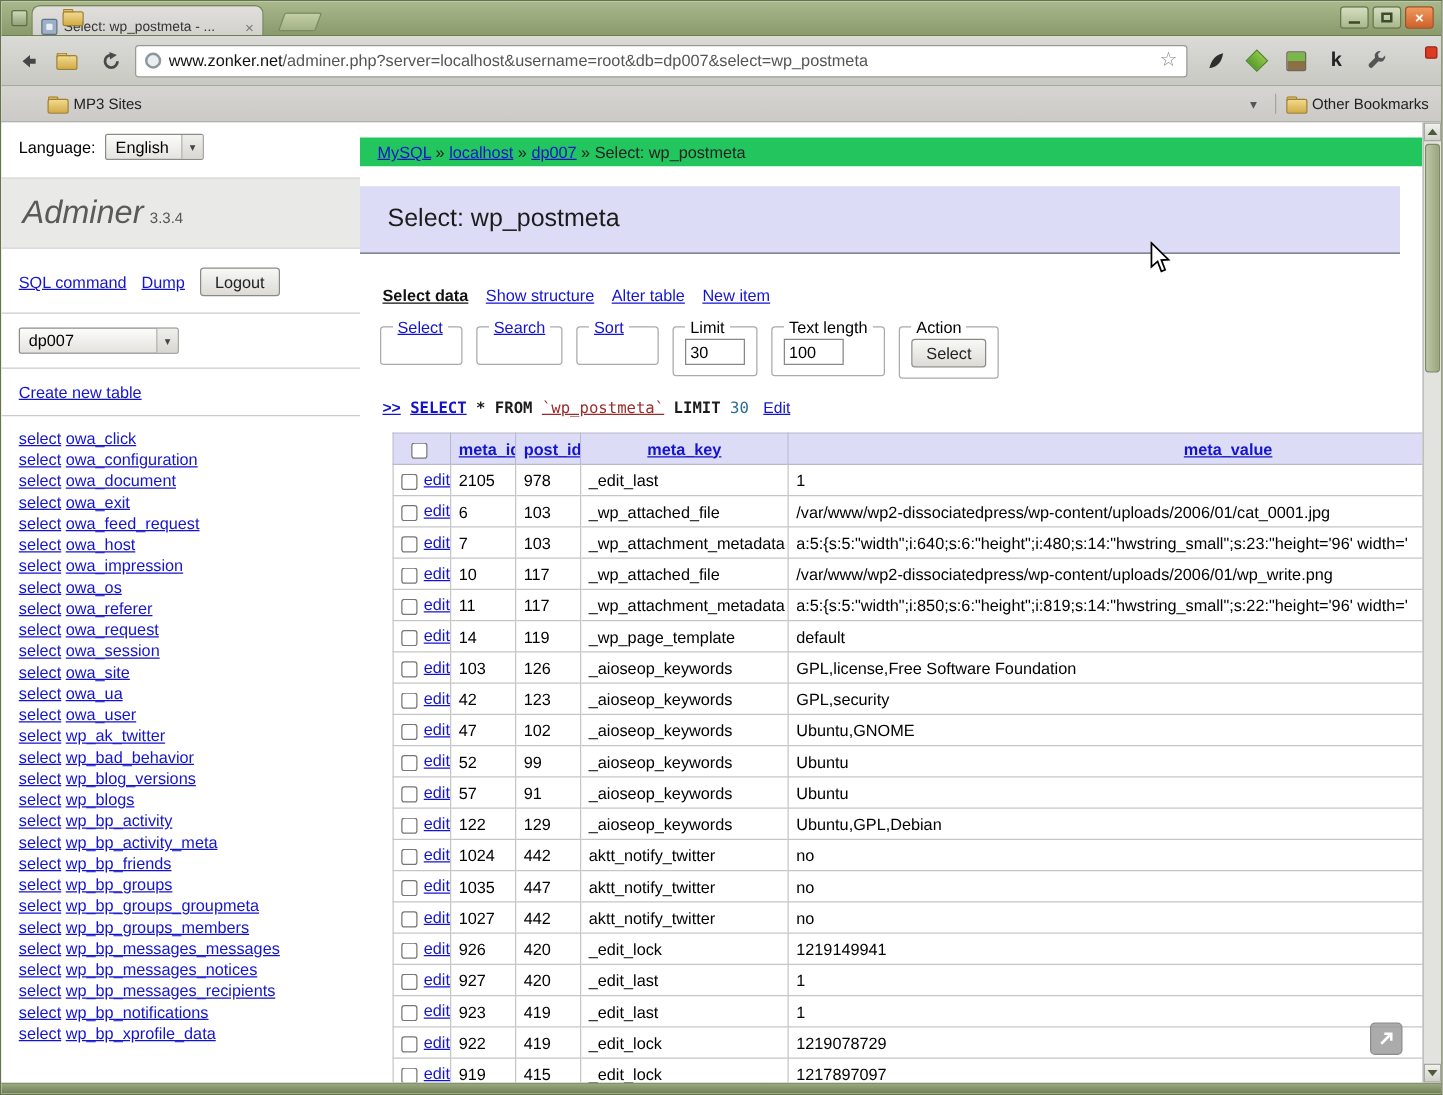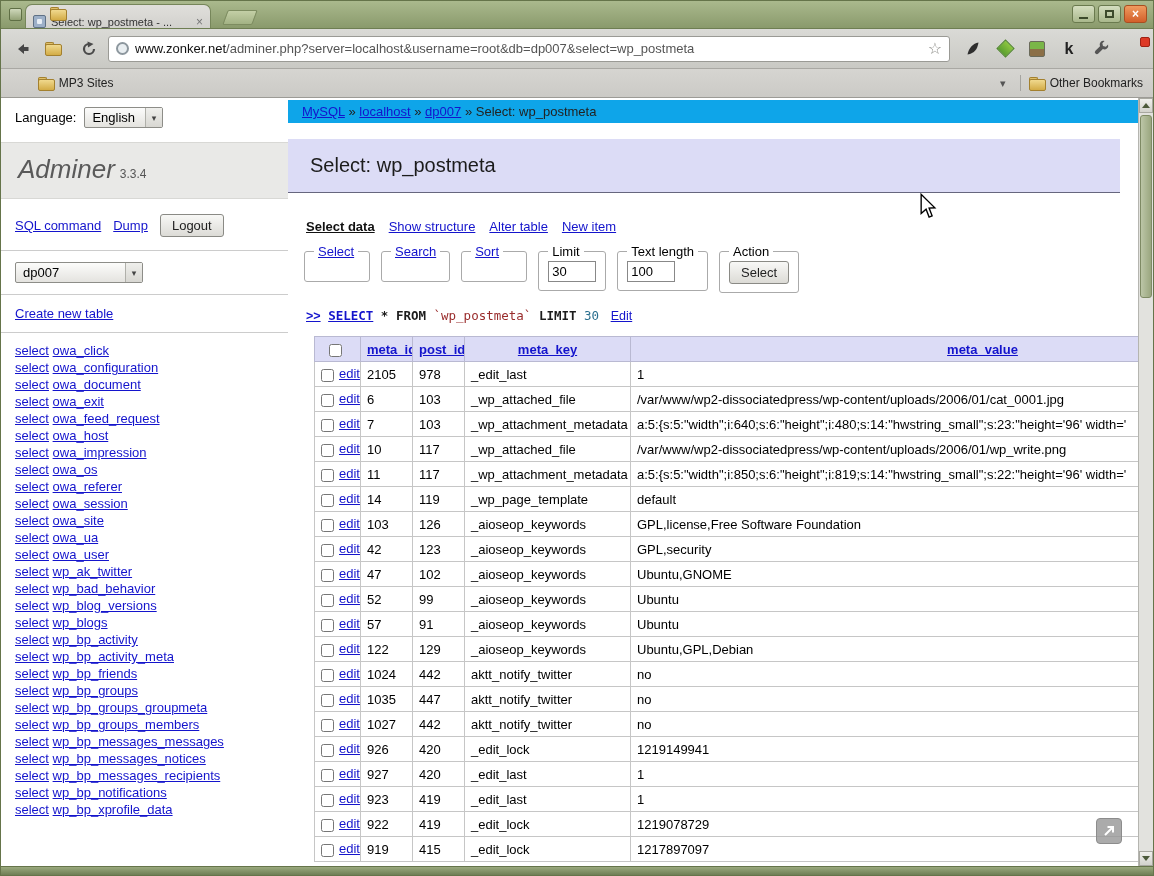--- a/index.html
+++ b/index.html
@@ -106,38 +106,38 @@
   .btn { font-size:13px; padding:3px 11px; background:linear-gradient(#f8f8f6,#dcdbd6);
          border:1px solid #8a8a85; border-radius:3px; color:#222; cursor:pointer; }
   .hr { border-top:1px solid #ccc; }
   .db-row { padding:11px 14px; }
   .db-row .gtk-select { min-width:128px; justify-content:space-between; }
   .create-row { padding:11px 14px; }
   .tables-list { padding:9px 14px 0; }
   .tbl-row { line-height:17px; white-space:nowrap; }
 
   
-  .breadcrumb { margin-top:2px; background:#0ea5e9; padding:4px 14px; color:#222; }
+  .breadcrumb { margin-top:12px; background:#22c55e; padding:4px 14px; color:#222; }
   .h2box { margin:16px 18px 0 0; background:#dcdcf6; border-bottom:1px solid #66667e;
            padding:15px 22px; }
   .h2box h2 { font-size:20px; font-weight:normal; color:#1c1c1c; }
   .menu-row { margin:26px 0 0 18px; display:flex; gap:14px; }
   .menu-row a.active { font-weight:bold; color:#111; }
   .filters { margin:10px 0 0 16px; display:flex; align-items:flex-start; gap:11px; }
   fieldset { border:1px solid #aaa; border-radius:3px; padding:2px 9px 8px; }
   fieldset legend { padding:0 4px; font-size:13px; color:#000; }
   .fs-body { min-height:12px; }
   .fs-empty { width:66px; }
   .txt-input { width:48px; font-size:13px; padding:2px 3px; border:1px solid #888;
                font-family:"Liberation Sans", sans-serif; }
   .query-line { margin:15px 0 0 18px; font-family:"DejaVu Sans Mono", monospace; font-size:12.5px; }
   .query-line .q-prompt { font-family:"Liberation Sans", sans-serif; font-weight:bold; }
   .query-line .q-select { font-weight:bold; }
   .query-line .q-kw { font-weight:bold; color:#1c1c1c; text-decoration:none; }
-  .query-line .q-table { color:#992b2b; }
+  .query-line .q-table { color:#992b2b; text-decoration:underline; }
   .query-line .q-num { color:#2a6f8f; }
   .query-line .q-edit { font-family:"Liberation Sans", sans-serif; margin-left:4px; }
 
   table.result { margin:13px 0 0 26px; border-collapse:collapse; table-layout:fixed;
                  width:1020px; font-size:13px; }
   .result th, .result td { border:1px solid #c6c6c6; padding:2px 6px; height:25px;
                            white-space:nowrap; overflow:hidden; text-align:left; }
   .result thead th { background:#dcdcf6; border-color:#b9b9d2; text-align:center; }
   .result thead a { font-weight:bold; }
   .c-edit { text-align:left; }
@@ -315,20 +315,21 @@
       <div class="tables-list">
           <div class="tbl-row"><a>select</a> <a>owa_click</a></div>
           <div class="tbl-row"><a>select</a> <a>owa_configuration</a></div>
           <div class="tbl-row"><a>select</a> <a>owa_document</a></div>
           <div class="tbl-row"><a>select</a> <a>owa_exit</a></div>
           <div class="tbl-row"><a>select</a> <a>owa_feed_request</a></div>
           <div class="tbl-row"><a>select</a> <a>owa_host</a></div>
           <div class="tbl-row"><a>select</a> <a>owa_impression</a></div>
           <div class="tbl-row"><a>select</a> <a>owa_os</a></div>
           <div class="tbl-row"><a>select</a> <a>owa_referer</a></div>
+          <div class="tbl-row"><a>select</a> <a>owa_request</a></div>
           <div class="tbl-row"><a>select</a> <a>owa_session</a></div>
           <div class="tbl-row"><a>select</a> <a>owa_site</a></div>
           <div class="tbl-row"><a>select</a> <a>owa_ua</a></div>
           <div class="tbl-row"><a>select</a> <a>owa_user</a></div>
           <div class="tbl-row"><a>select</a> <a>wp_ak_twitter</a></div>
           <div class="tbl-row"><a>select</a> <a>wp_bad_behavior</a></div>
           <div class="tbl-row"><a>select</a> <a>wp_blog_versions</a></div>
           <div class="tbl-row"><a>select</a> <a>wp_blogs</a></div>
           <div class="tbl-row"><a>select</a> <a>wp_bp_activity</a></div>
           <div class="tbl-row"><a>select</a> <a>wp_bp_activity_meta</a></div>

